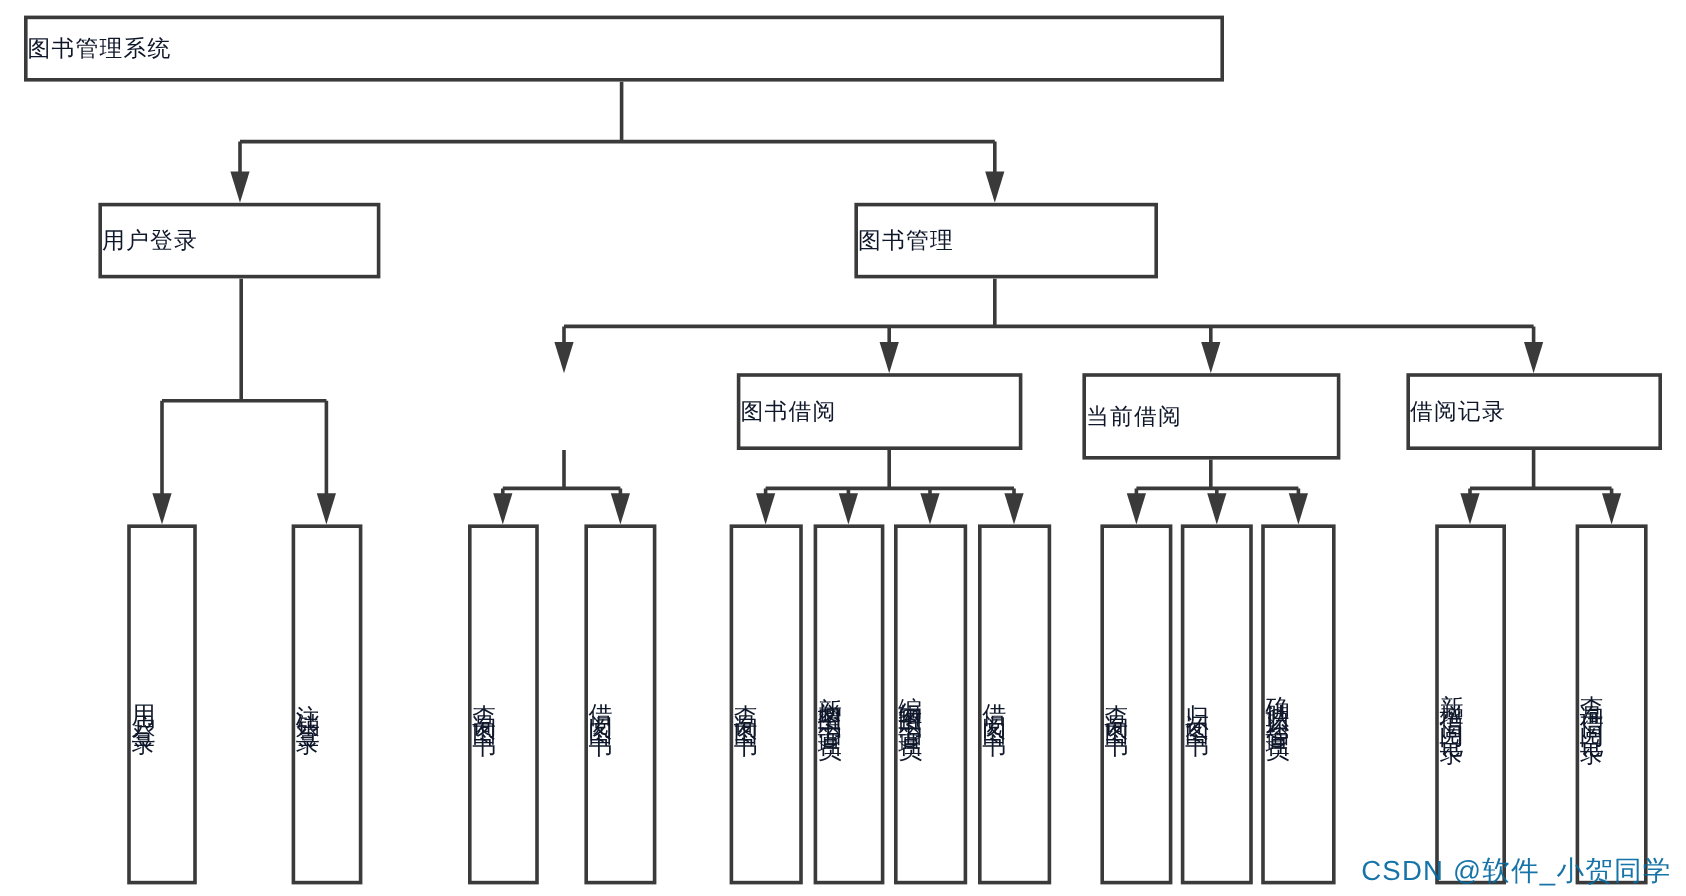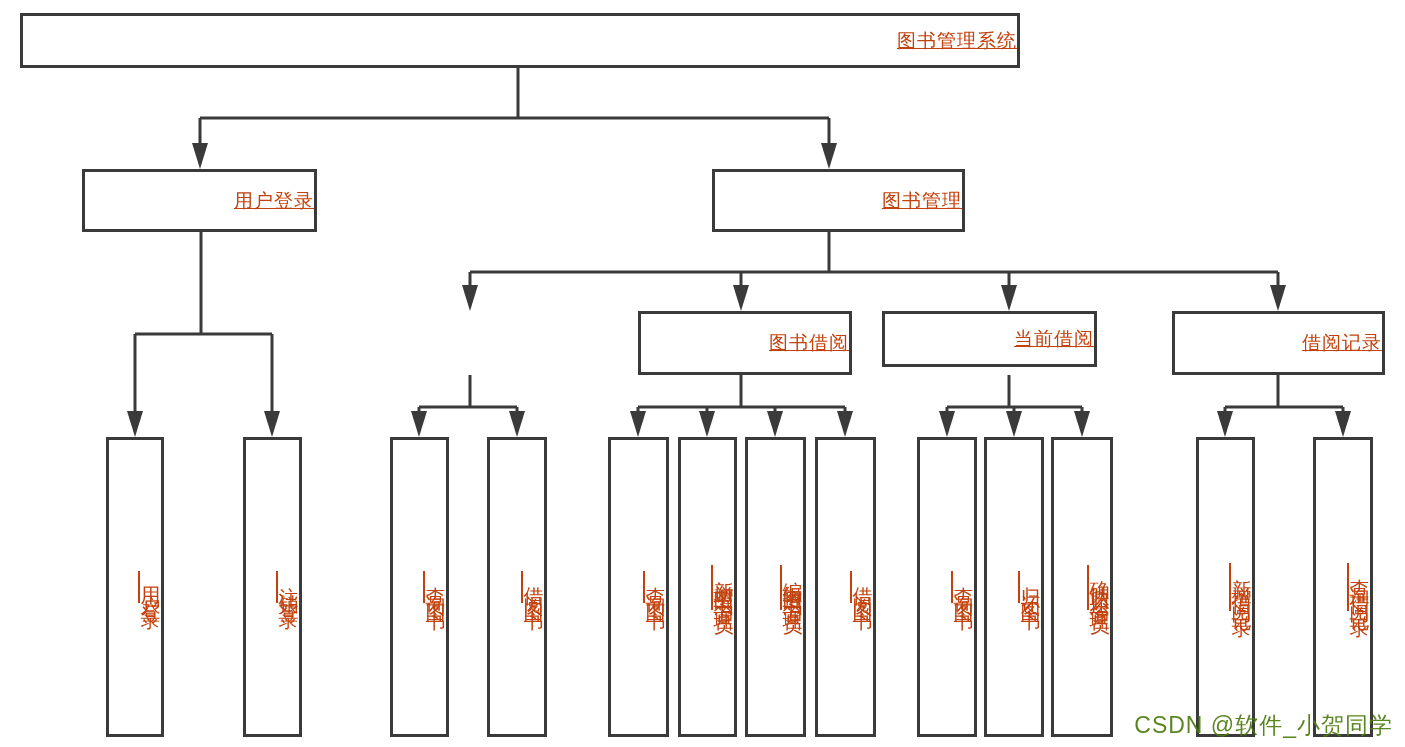--- a/index.html
+++ b/index.html
@@ -5,30 +5,30 @@
   html,body{margin:0;padding:0;background:#ffffff;}
   .canvas{
     position:relative;width:1405px;height:747px;background:#ffffff;overflow:hidden;
     font-family:"Liberation Sans","DejaVu Sans",sans-serif;
   }
   .wires{position:absolute;left:0;top:0;z-index:1;}
   .wires path{stroke:#3a3a3a;stroke-width:3;fill:none;}
   .wires polygon{fill:#3a3a3a;stroke:none;}
   .box{
     position:absolute;box-sizing:border-box;border:3px solid #3a3a3a;background:#ffffff;
-    display:flex;align-items:center;justify-content:flex-end;color:#c2410c;z-index:2;text-decoration:underline;
+    display:flex;align-items:center;justify-content:flex-start;color:#0f172a;z-index:2;
   }
   .h-label{font-size:19px;letter-spacing:1px;white-space:nowrap;}
   .v-label{
     writing-mode:vertical-rl;text-orientation:mixed;
     font-size:20px;line-height:1;letter-spacing:8px;white-space:nowrap;
   }
   .watermark{
     position:absolute;right:12px;bottom:6px;z-index:5;
-    font-size:23px;color:#4d7c0f;opacity:.92;letter-spacing:1px;white-space:nowrap;
+    font-size:23px;color:#0369a1;opacity:.92;letter-spacing:1px;white-space:nowrap;
   }
 </style>
 </head>
 <body>
 
 <div class="canvas">
 
   <svg class="wires" width="1405" height="747" viewBox="0 0 1405 747">
 
     <path d="M518,68 V118 M200,118 H829 M200,118 V149 M829,118 V149"></path>
@@ -69,24 +69,24 @@
     <span class="h-label">图书管理系统</span>
   </div>
 
   <div class="box" style="left:82px;top:169px;width:235px;height:63px">
     <span class="h-label">用户登录</span>
   </div>
   <div class="box" style="left:712px;top:169px;width:253px;height:63px">
     <span class="h-label">图书管理</span>
   </div>
 
-  <div class="box" style="left:638px;top:311px;width:214px;height:64px">
+  <div class="box" style="left:614px;top:311px;width:238px;height:64px">
     <span class="h-label">图书借阅</span>
   </div>
-  <div class="box" style="left:882px;top:311px;width:215px;height:56px">
+  <div class="box" style="left:902px;top:311px;width:215px;height:72px">
     <span class="h-label">当前借阅</span>
   </div>
   <div class="box" style="left:1172px;top:311px;width:213px;height:64px">
     <span class="h-label">借阅记录</span>
   </div>
 
   <div class="box" style="left:106px;top:437px;width:58px;height:300px">
     <span class="v-label">用户登录</span>
   </div>
   <div class="box" style="left:243px;top:437px;width:59px;height:300px">

